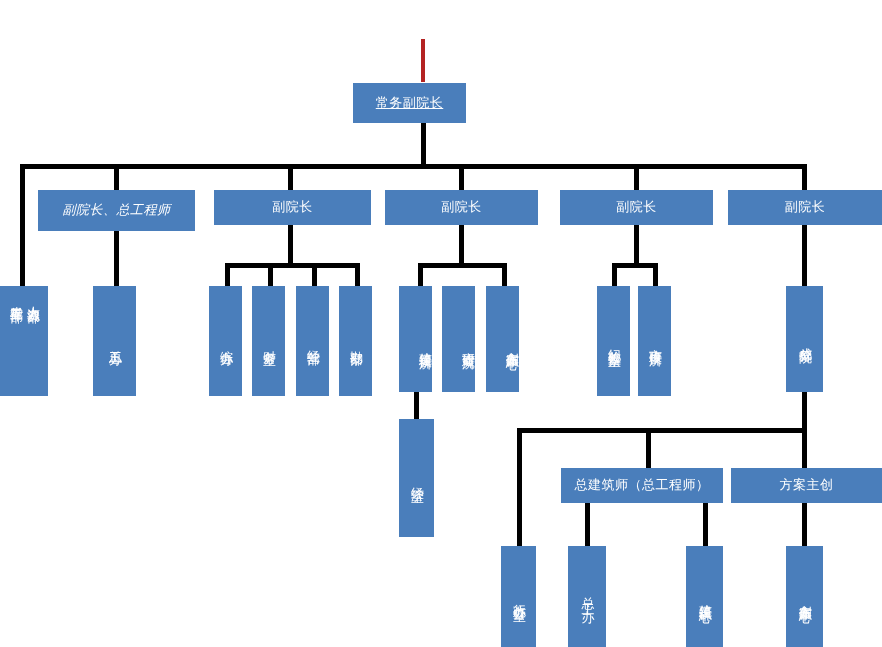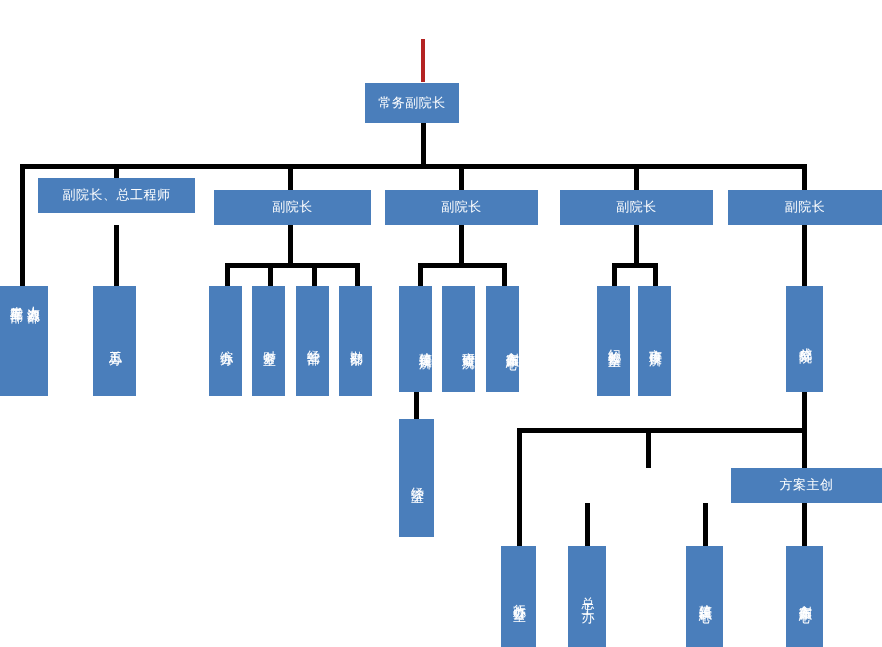--- a/index.html
+++ b/index.html
@@ -102,23 +102,23 @@
   <div class="ln" style="left:517px;top:428px;width:5px;height:118px;"></div>
   <div class="ln" style="left:646px;top:428px;width:5px;height:40px;"></div>
   <div class="ln" style="left:802px;top:428px;width:5px;height:40px;"></div>
 
   <div class="ln" style="left:585px;top:503px;width:5px;height:43px;"></div>
   <div class="ln" style="left:703px;top:503px;width:5px;height:43px;"></div>
 
   <div class="ln" style="left:802px;top:503px;width:5px;height:43px;"></div>
 
 
-  <div class="node h" style="left:365px;top:83px;width:94px;height:40px;">常务副院长</div>
+  <div class="node h" style="left:353px;top:83px;width:113px;height:40px;text-decoration:underline;">常务副院长</div>
 
-  <div class="node h" style="left:38px;top:178px;width:157px;height:35px;">副院长、总工程师</div>
+  <div class="node h" style="left:38px;top:190px;width:157px;height:41px;font-style:italic;">副院长、总工程师</div>
 
   <div class="node h" style="left:214px;top:190px;width:157px;height:35px;">副院长</div>
 
   <div class="node h" style="left:385px;top:190px;width:153px;height:35px;">副院长</div>
 
   <div class="node h" style="left:560px;top:190px;width:153px;height:35px;">副院长</div>
 
   <div class="node h" style="left:728px;top:190px;width:154px;height:35px;">副院长</div>
 
   <div class="node v two" style="left:0px;top:286px;width:48px;height:110px;">
@@ -143,20 +143,21 @@
   <div class="node v" style="left:486px;top:286px;width:33px;height:106px;">方案创作中心</div>
 
   <div class="node v mid" style="left:399px;top:419px;width:35px;height:118px;">经济室</div>
 
   <div class="node v mid" style="left:597px;top:286px;width:33px;height:110px;">纪检监察室</div>
 
   <div class="node v mid" style="left:638px;top:286px;width:33px;height:110px;">市政设计所</div>
 
   <div class="node v mid" style="left:786px;top:286px;width:37px;height:106px;">成都分院</div>
 
+  <div class="node h" style="left:561px;top:468px;width:162px;height:35px;">总建筑师（总工程师）</div>
 
   <div class="node h" style="left:731px;top:468px;width:151px;height:35px;">方案主创</div>
 
   <div class="node v mid" style="left:501px;top:546px;width:35px;height:101px;">行政办公室</div>
 
   <div class="node v mid spaced" style="left:568px;top:546px;width:38px;height:101px;">总工办</div>
 
   <div class="node v mid" style="left:686px;top:546px;width:37px;height:101px;">建筑设计中心</div>
 
   <div class="node v mid" style="left:786px;top:546px;width:37px;height:101px;">方案创作中心</div>

